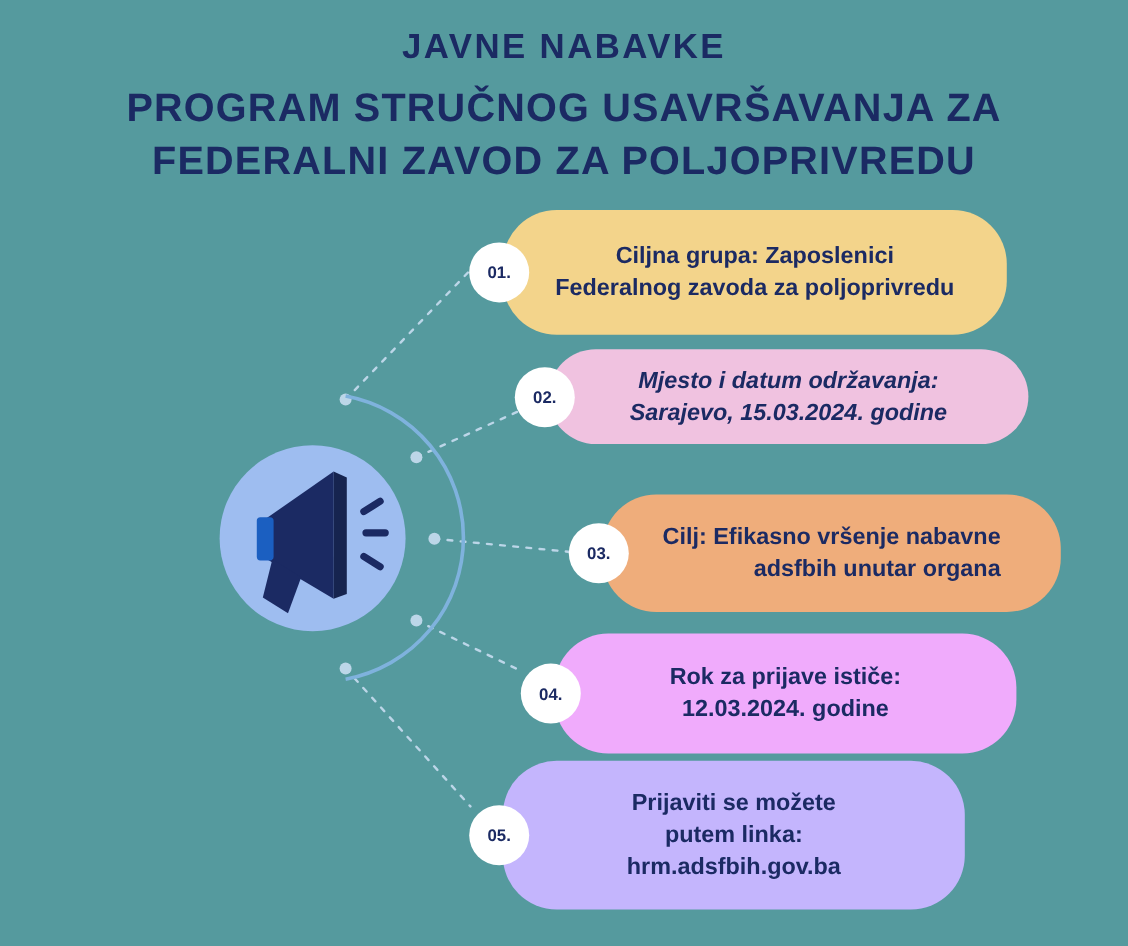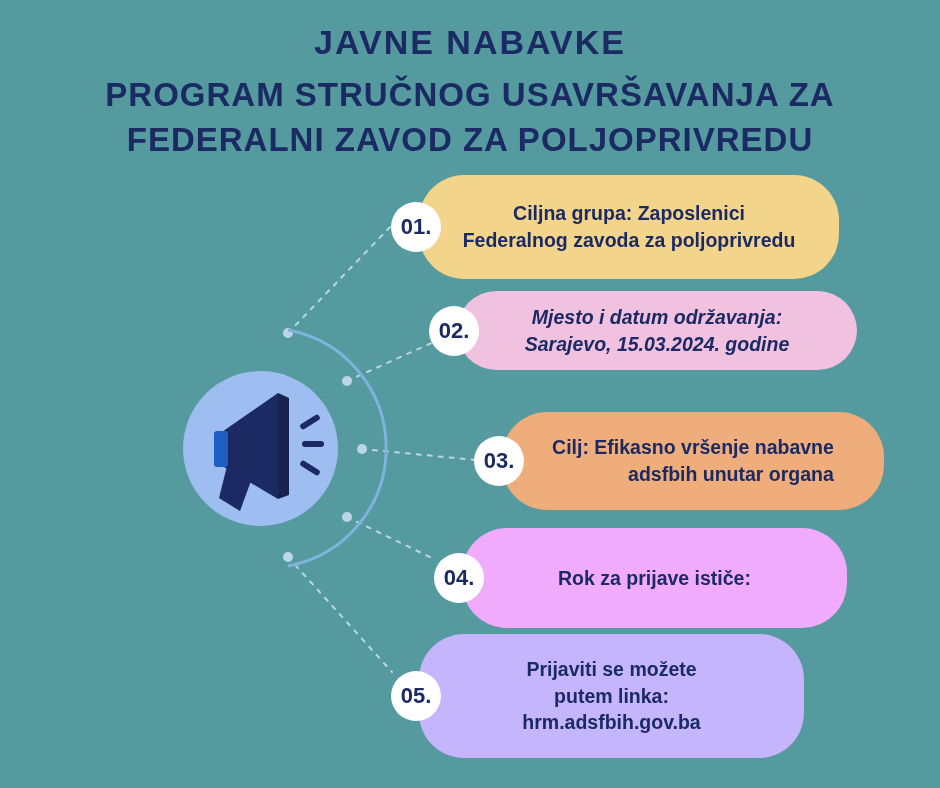--- a/index.html
+++ b/index.html
@@ -22,21 +22,21 @@
 
   
   .header {
     position: absolute;
     top: 24px;
     left: 0;
     width: 940px;
     text-align: center;
   }
   .title-main {
-    font-size: 34px;
+    font-size: 29px;
     font-weight: bold;
     letter-spacing: 2px;
     color: #1b2a63;
     text-transform: uppercase;
     line-height: 1.1;
     margin-bottom: 12px;
   }
   .title-sub1, .title-sub2 {
     font-size: 33px;
     font-weight: bold;
@@ -87,21 +87,21 @@
     position: absolute;
     display: flex;
     align-items: center;
   }
   .badge {
     width: 50px;
     height: 50px;
     border-radius: 50%;
     background: #ffffff;
     color: #1b2a63;
-    font-size: 22px;
+    font-size: 14px;
     font-weight: bold;
     display: flex;
     align-items: center;
     justify-content: center;
     z-index: 4;
     flex: 0 0 auto;
   }
   .bubble {
     border-radius: 45px;
     color: #1b2a63;
@@ -208,20 +208,21 @@
         <div>adsfbih unutar organa</div>
       </div>
     </div>
   </div>
 
   <div class="step" id="step-4">
     <div class="badge">04.</div>
     <div class="bubble">
       <div>
         <div>Rok za prijave ističe:</div>
+        <div>12.03.2024. godine</div>
       </div>
     </div>
   </div>
 
   <div class="step" id="step-5">
     <div class="badge">05.</div>
     <div class="bubble">
       <div>
         <div>Prijaviti se možete</div>
         <div>putem linka:</div>

